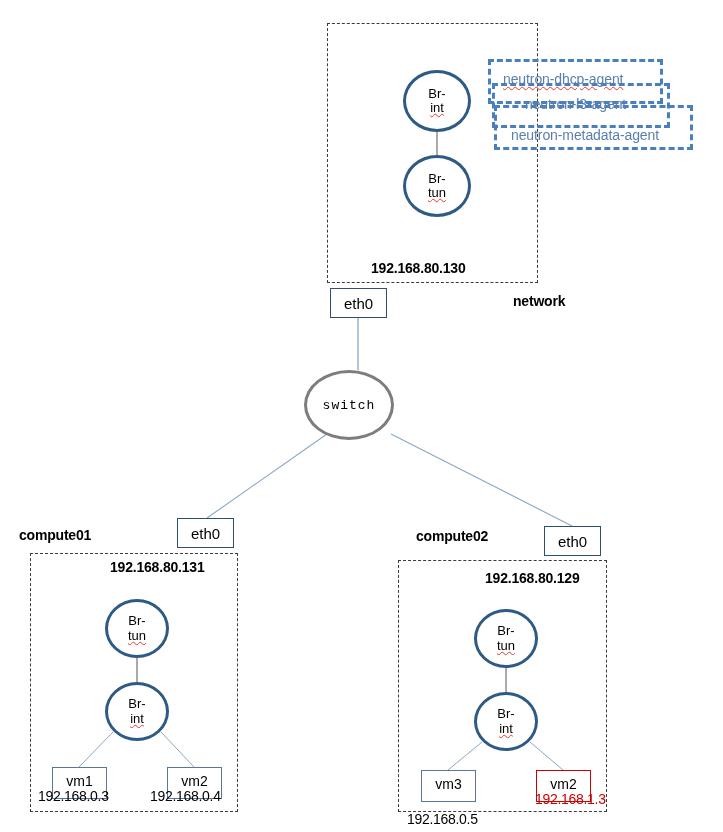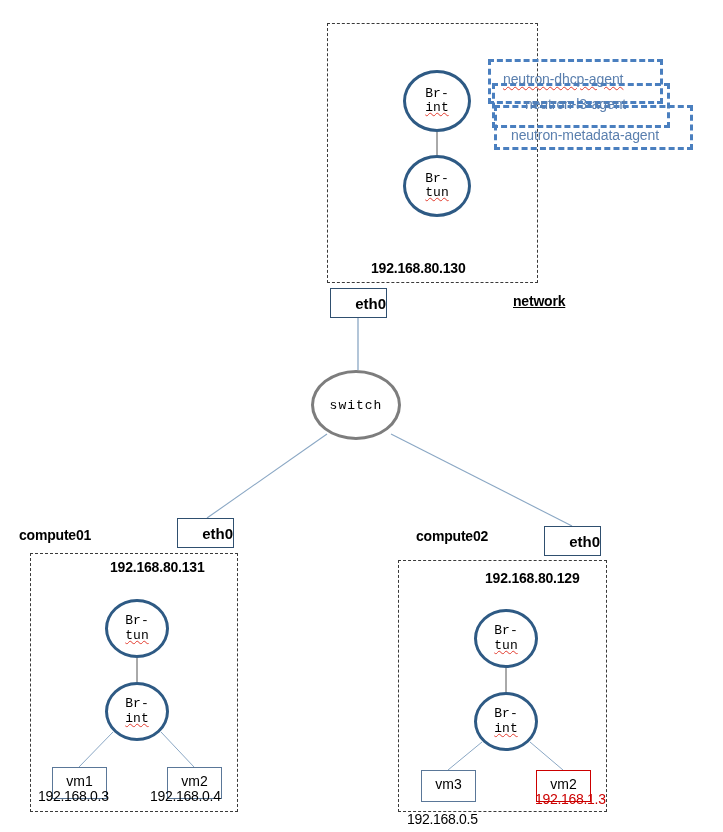--- a/index.html
+++ b/index.html
@@ -41,21 +41,21 @@
     border-radius:50%;
     box-sizing:border-box;
     display:flex;
     flex-direction:column;
     align-items:center;
     justify-content:center;
     background:#fff;
   }
   .bridge span{
     display:block;
-    font-family:Liberation Mono, monospace;
+    font-family:Liberation Sans, sans-serif;
     font-size:13px;
     color:#000;
     line-height:1.08;
     text-align:left;
   }
   .bridge .sq{
     text-decoration:underline;
     text-decoration-color:#e23b2e;
     text-decoration-style:wavy;
     text-decoration-thickness:1px;
@@ -75,22 +75,22 @@
     font-family:"Liberation Mono","DejaVu Sans Mono",monospace;
     font-size:13px;color:#000;letter-spacing:1px;
   }
 
   
   .nic-box{
     position:absolute;
     border:1px solid #2f4f6f;
     background:#fff;
     box-sizing:border-box;
-    display:flex;align-items:center;justify-content:flex-end;
-    font-size:15px;color:#000;font-weight:bold;
+    display:flex;align-items:center;justify-content:center;
+    font-size:15px;color:#000;
   }
   .vm-box{
     position:absolute;
     border:1px solid #5a7798;
     background:#fff;
     box-sizing:border-box;
     display:flex;align-items:flex-start;justify-content:center;
     font-size:14px;color:#000;
     padding-top:5px;
   }
@@ -169,23 +169,23 @@
   <div class="agent-label sq" style="left:503px;top:71px;">neutron-dhcp-agent</div>
   <div class="agent-label" style="left:525px;top:96px;">neutron-l3-agent</div>
   <div class="agent-label" style="left:511px;top:127px;">neutron-metadata-agent</div>
 
   <div class="ip-label" style="left:338px;top:260px;margin-left:33px;">192.168.80.130</div>
 
   <div class="nic-box" style="left:330px;top:288px;width:57px;height:30px;">
     <span>eth0</span>
   </div>
 
-  <div class="host-label" style="left:513px;top:293px;text-decoration:underline;">network</div>
-
-  <div class="switch-node" style="left:311px;top:370px;width:90px;height:70px;text-align:center;">
+  <div class="host-label" style="left:513px;top:293px;">network</div>
+
+  <div class="switch-node" style="left:304px;top:370px;width:90px;height:70px;text-align:center;">
     <span>switch</span>
   </div>
 
   <div class="host-label" style="left:19px;top:527px;">compute01</div>
 
   <div class="host-box" style="left:30px;top:553px;width:208px;height:259px;"></div>
 
   <div class="nic-box" style="left:177px;top:518px;width:57px;height:30px;">
     <span>eth0</span>
   </div>

